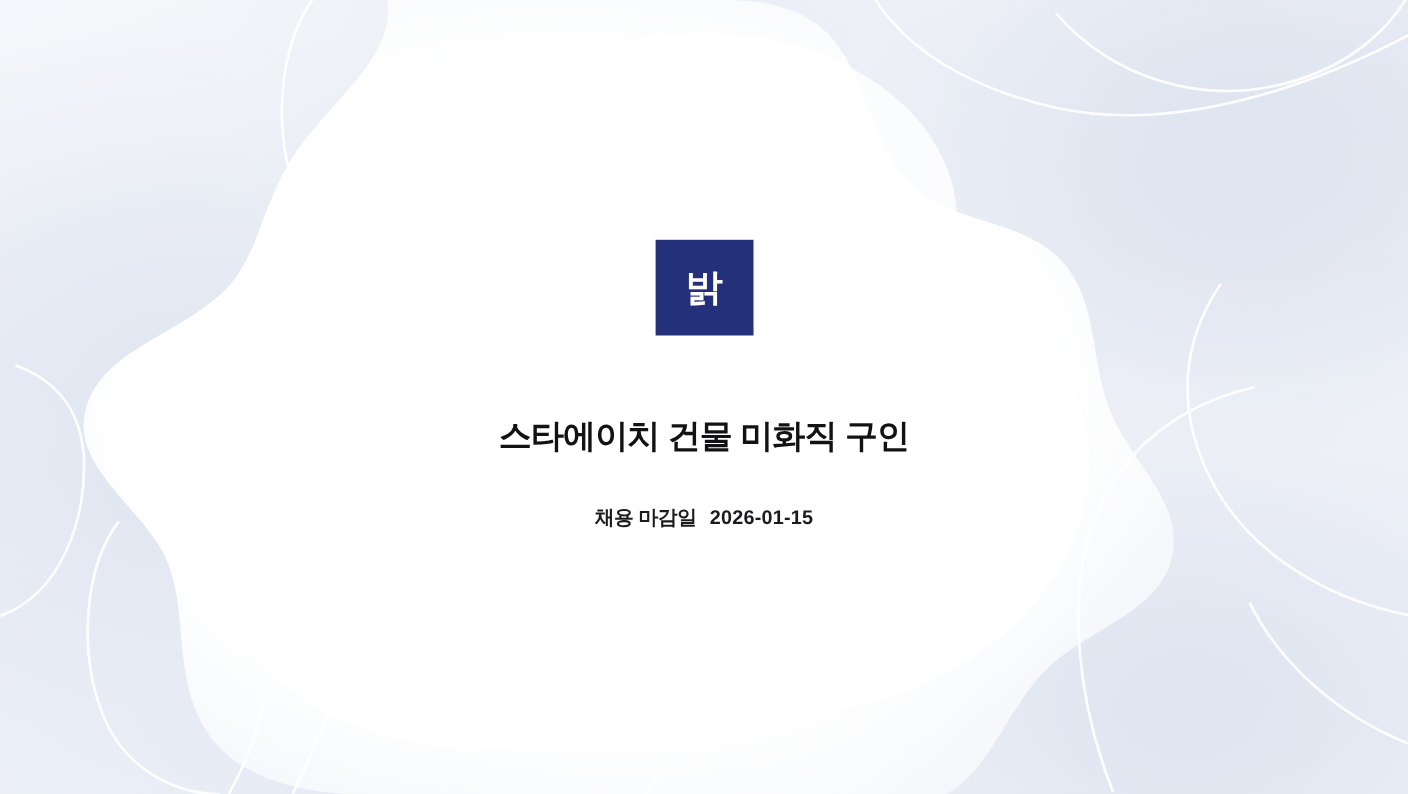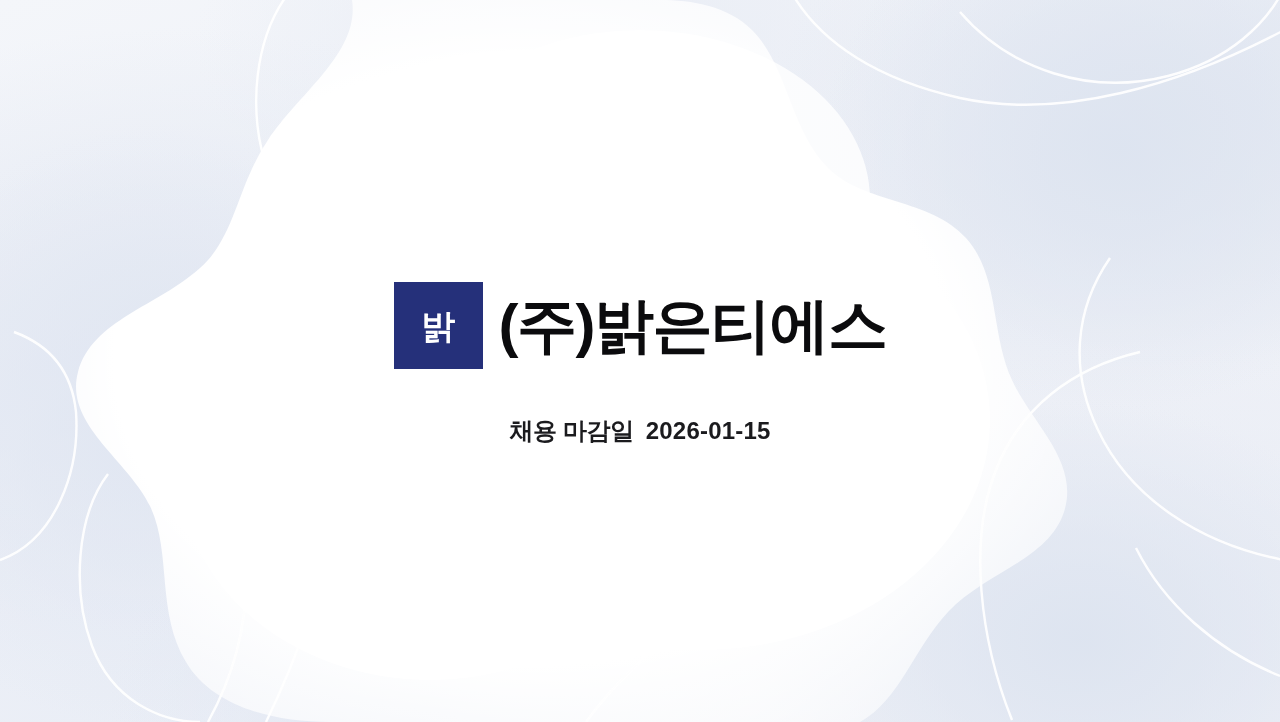--- a/index.html
+++ b/index.html
@@ -96,21 +96,21 @@
     font-size: 30px;
     font-weight: 700;
     color: #121214;
     letter-spacing: -0.8px;
     line-height: 1.2;
     white-space: nowrap;
   }
 
   .deadline {
     margin-top: 20px;
-    font-size: 24px;
+    font-size: 18px;
     font-weight: 700;
     color: #1b1b1e;
     letter-spacing: -0.4px;
     line-height: 1.2;
     white-space: nowrap;
     display: flex;
     align-items: baseline;
     gap: 12px;
   }
   .deadline-date { letter-spacing: 0.2px; }
@@ -184,23 +184,23 @@
       <path d="M 586,722 C 640,648 720,594 810,568"></path>
     </g>
   </svg>
 
   <div class="content">
 
     <div class="title-row">
       <div class="logo-badge">
         <span class="logo-badge-text">밝</span>
       </div>
-      <h1 class="company-name">(주)밝은티에스</h1>
     </div>
 
+    <h2 class="job-title">스타에이치 건물 미화직 구인</h2>
 
     <div class="deadline">
       <span>채용 마감일</span>
       <span class="deadline-date">2026-01-15</span>
     </div>
 
   </div>
 </div>
 
 </body></html>

